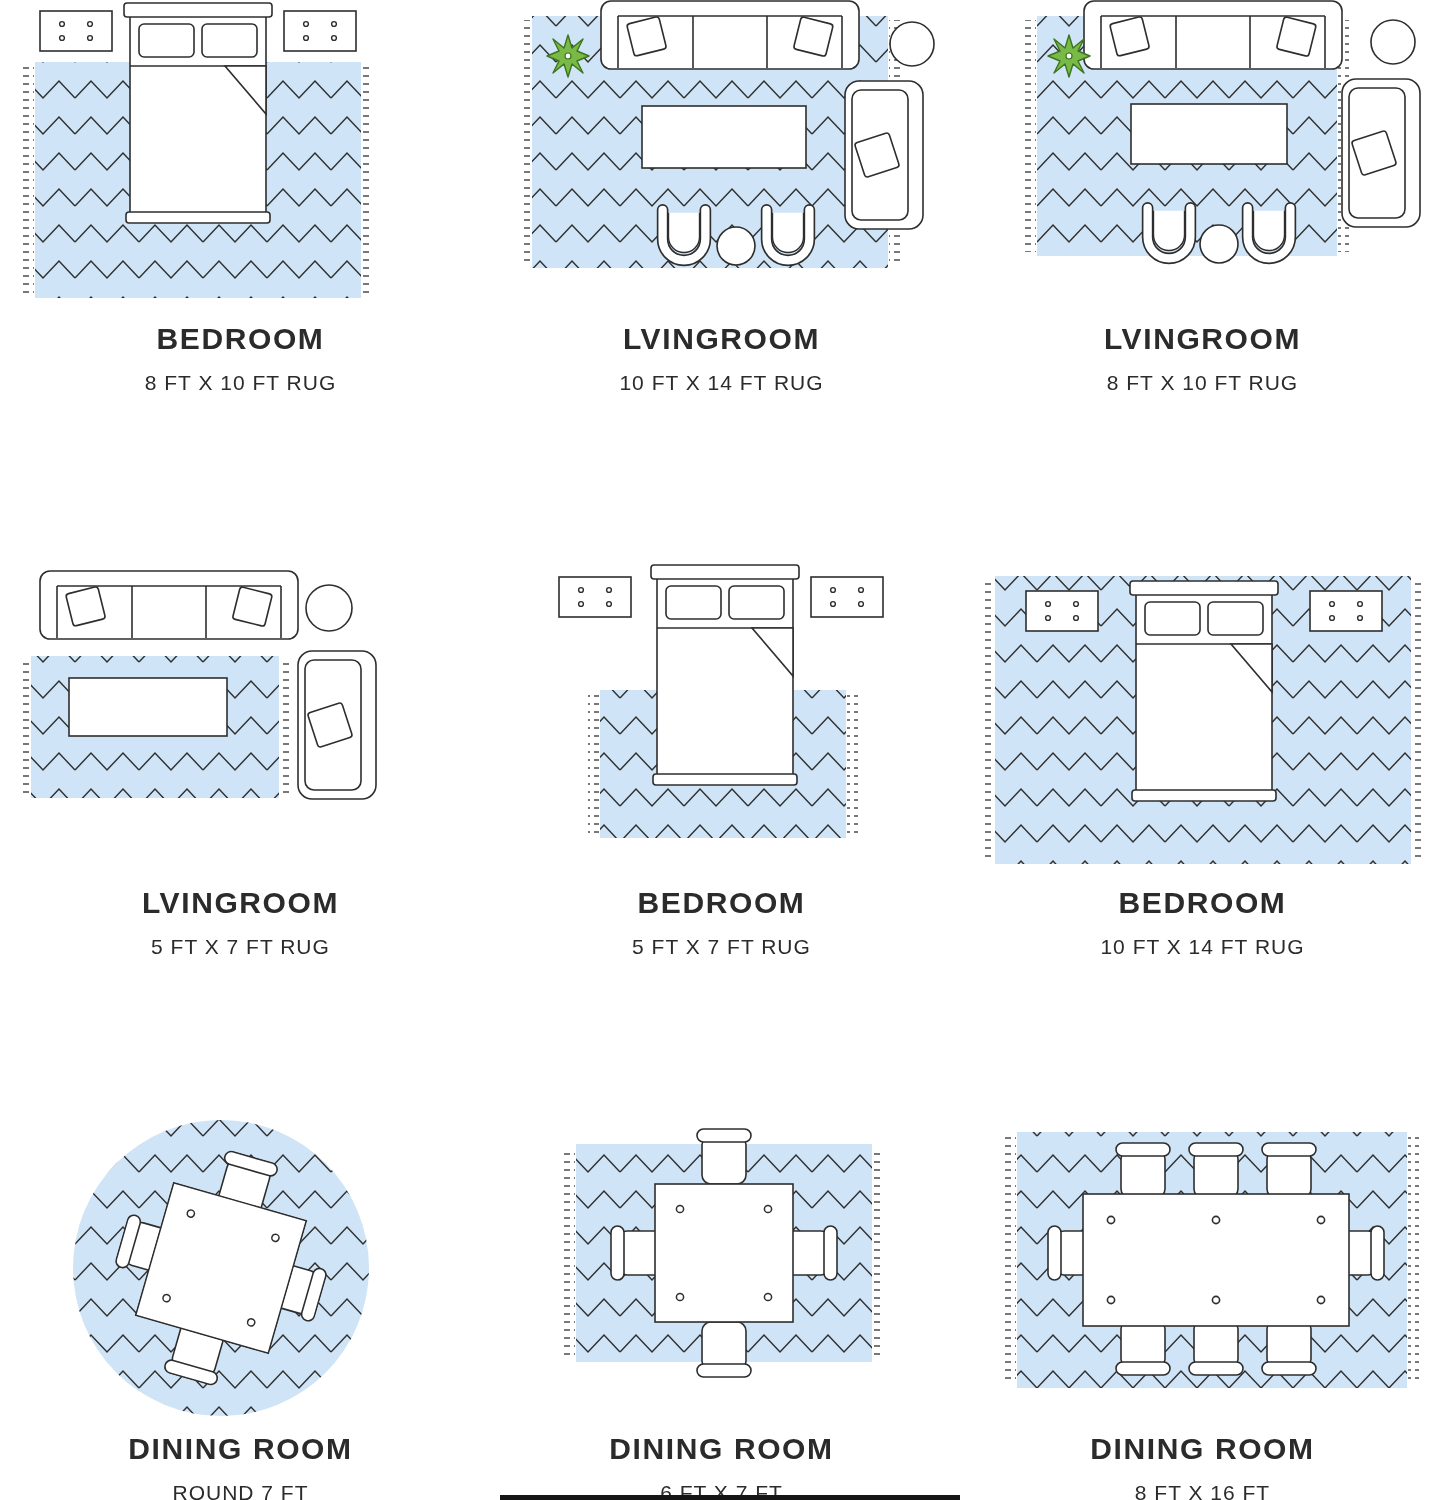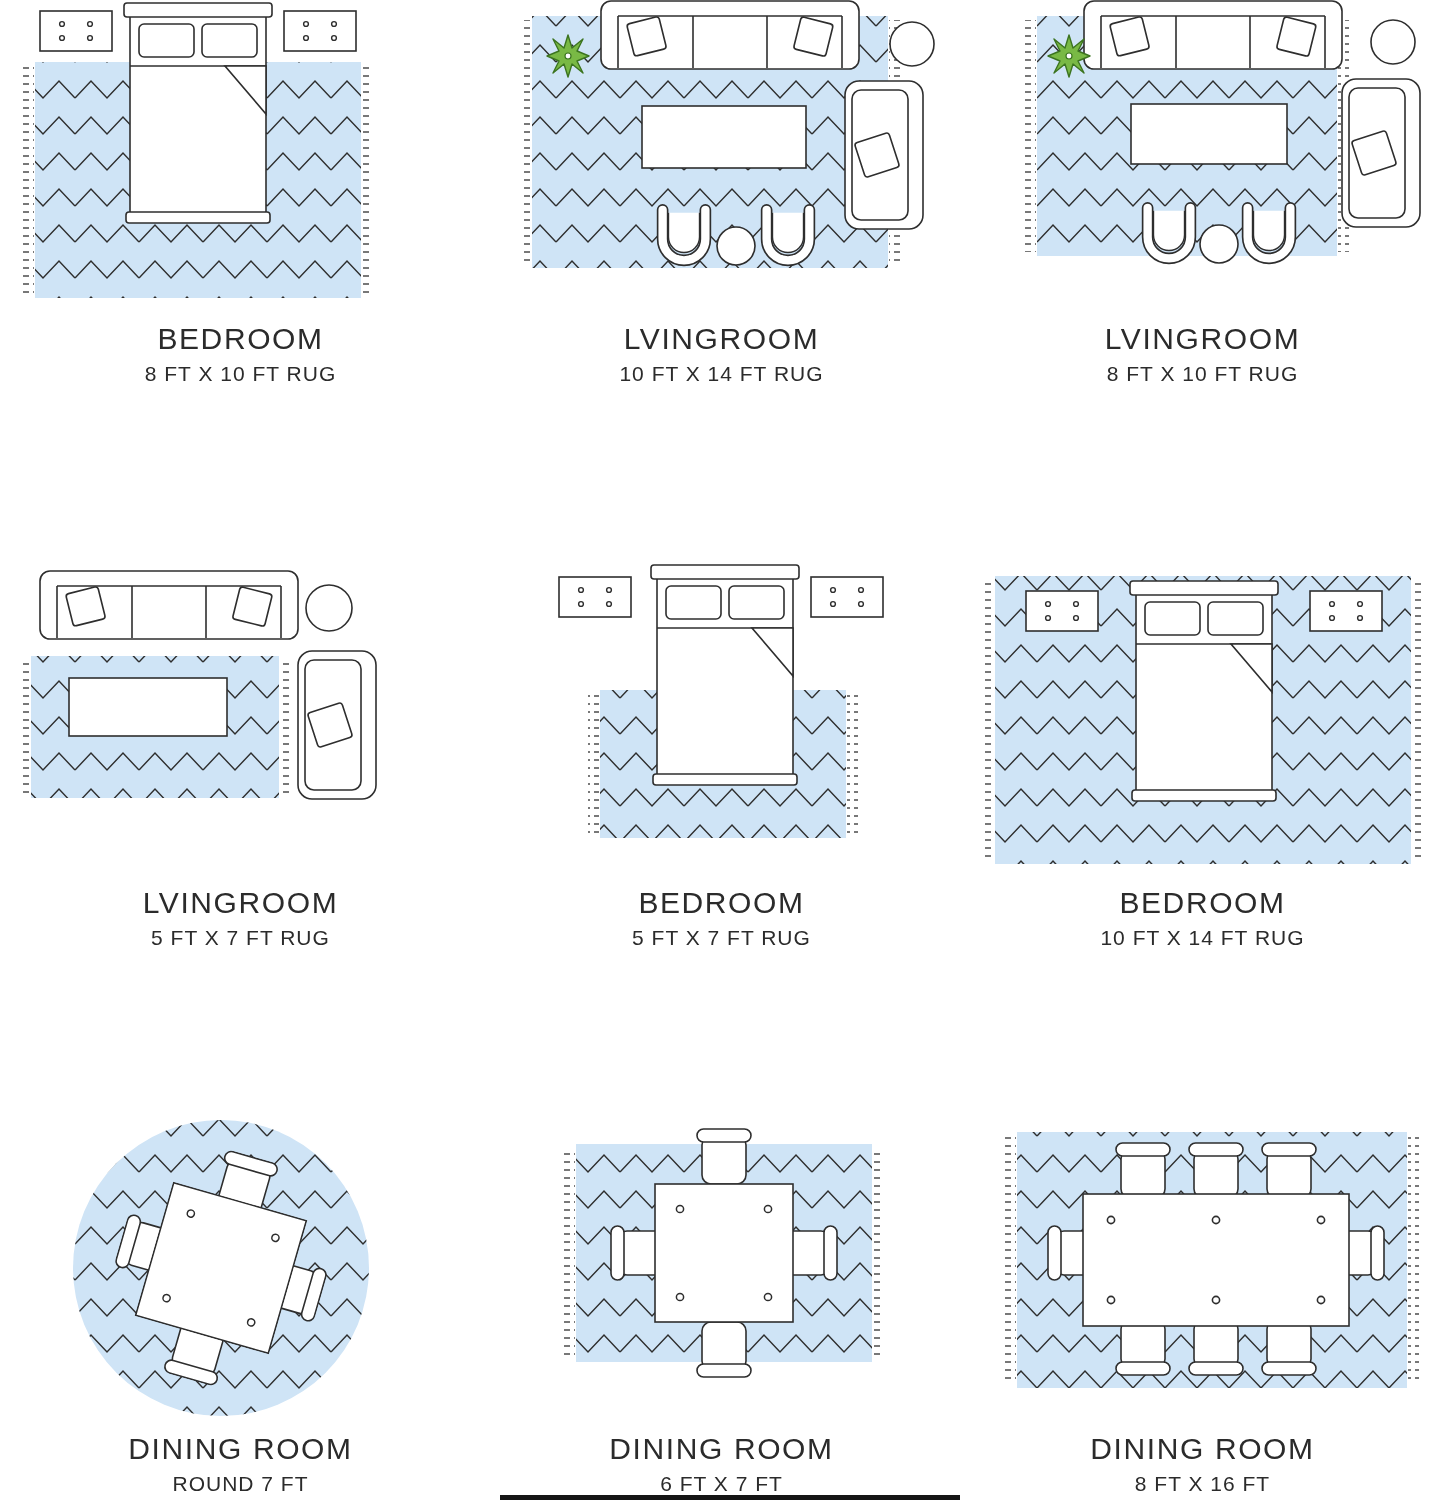--- a/index.html
+++ b/index.html
@@ -26,24 +26,24 @@
   .cell{
     display:flex;flex-direction:column;align-items:center;justify-content:flex-start;
   }
   .cell.row1{padding-top:0px;}
   .cell.row2{padding-top:64px;}
   .cell.row3{padding-top:110px;}
   .scene{width:460px;height:310px;}
   .scene svg{display:block;width:460px;height:310px;overflow:visible;}
   figcaption{margin-top:12px;text-align:center;}
   .cap-title{
-    font-size:30px;line-height:1.12;letter-spacing:1.6px;color:var(--text);font-weight:400;
+    font-size:30px;line-height:1.12;letter-spacing:1.6px;color:var(--text);font-weight:700;
   }
   .cap-size{
-    font-size:21px;line-height:1.2;letter-spacing:1px;color:var(--text);margin-top:5px;font-weight:400;
+    font-size:21px;line-height:1.2;letter-spacing:1px;color:var(--text);margin-top:14px;font-weight:400;
   }
   .rug{fill:var(--rug);stroke:none;}
   .zzfill{fill:url(#zz);stroke:none;}
   .frfill{fill:url(#fr);stroke:none;}
   .ln{fill:#ffffff;stroke:var(--line);stroke-width:1.6;}
   .lnn{fill:none;stroke:var(--line);stroke-width:1.6;}
   .bottom-bar{
     position:absolute;bottom:0;left:500px;width:460px;height:5px;background:#151515;
   }
 </style>

